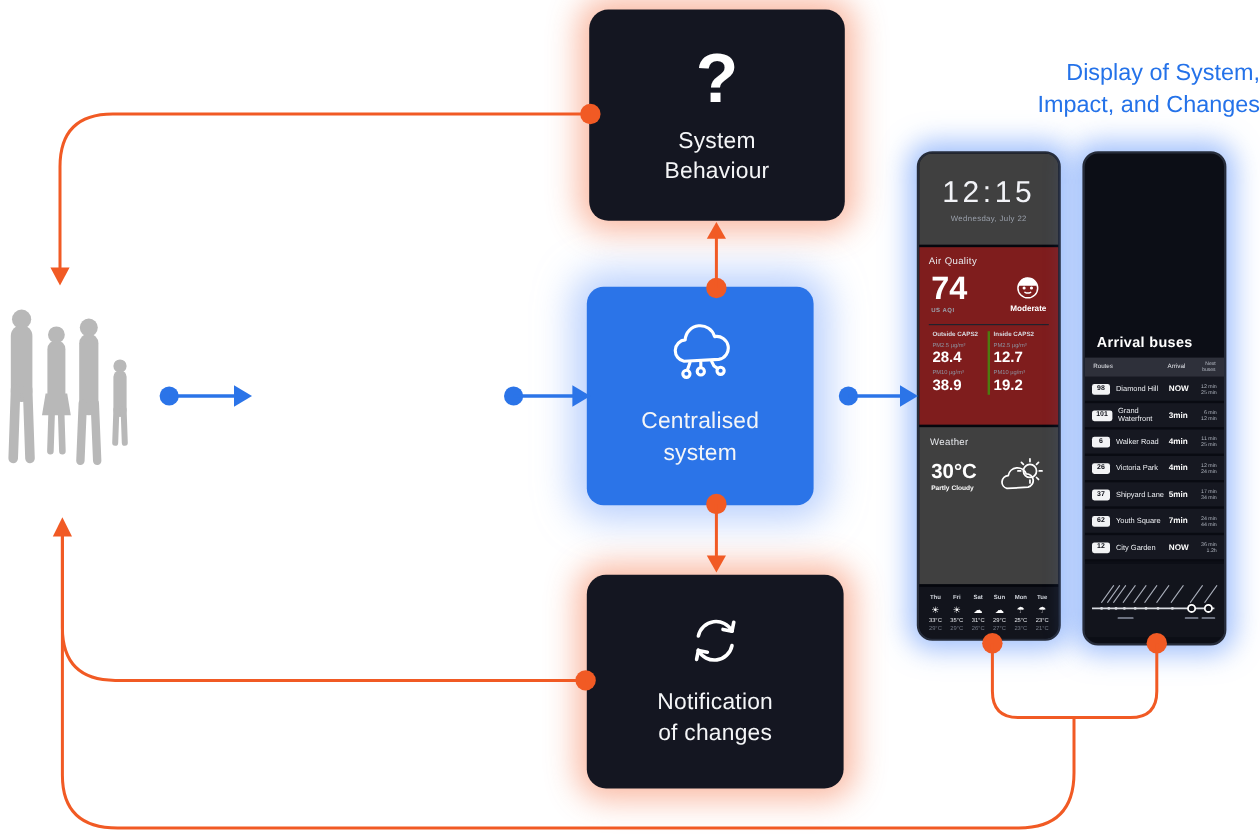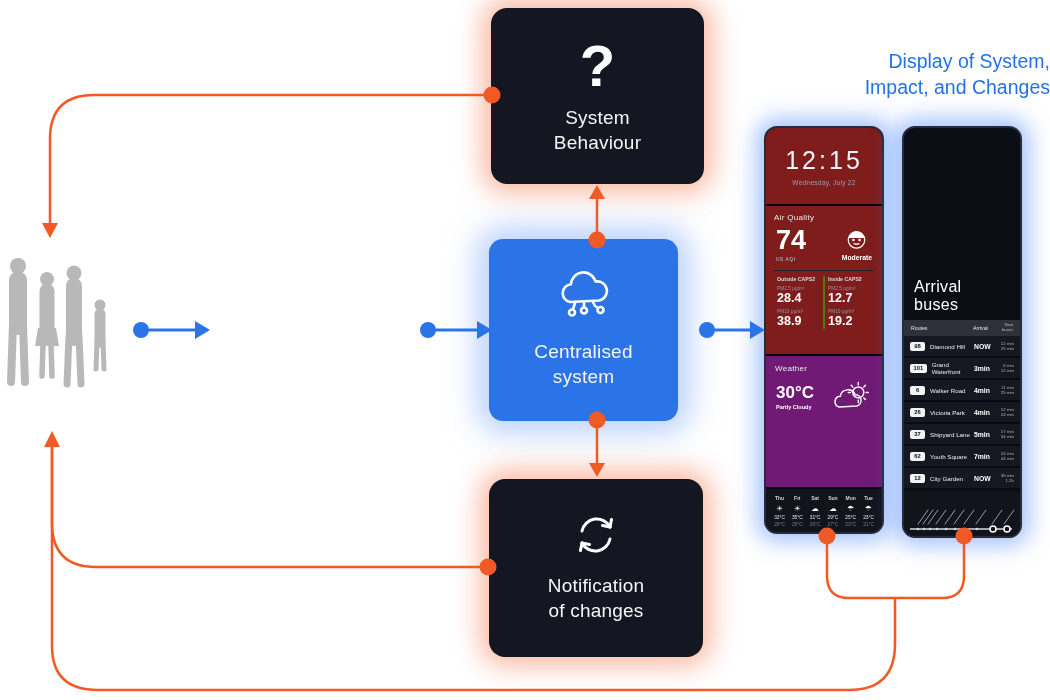--- a/index.html
+++ b/index.html
@@ -45,52 +45,52 @@
     position:absolute;background:#0c0e16;border:2px solid #262c3a;border-radius:13px;
     z-index:2;color:#fff;overflow:hidden;box-sizing:border-box;
     box-shadow:0 0 22px 7px rgba(84,140,250,.55);
   }
   #phone1{left:764px;top:126px;width:120px;height:408px;display:flex;flex-direction:column;}
   #phone2{left:902px;top:126px;width:120px;height:412px;}
 
   .sect-div{height:2px;background:#05070d;flex:none;}
 
   
-  .p1-time{height:76px;background:#7f1d1d;display:flex;flex-direction:column;align-items:center;justify-content:center;flex:none;}
+  .p1-time{height:76px;background:#404040;display:flex;flex-direction:column;align-items:center;justify-content:center;flex:none;}
   .p1-clock{font-size:25px;letter-spacing:3px;color:#f2f3f7;}
   .p1-date{font-size:6.5px;color:#9aa0ab;margin-top:4px;letter-spacing:.3px;}
 
   .p1-aq{height:148px;background:#7f1d1d;padding:7px 8px 4px;box-sizing:border-box;flex:none;}
   .sect-label{font-size:8px;color:#e8eaee;letter-spacing:.3px;}
   .aq-main{display:flex;align-items:flex-start;justify-content:space-between;margin-top:5px;padding:0 2px;}
   .aq-val{font-size:27px;font-weight:bold;line-height:1;}
   .aq-scale{font-size:5px;color:#9aa0ab;font-weight:bold;margin-top:2px;letter-spacing:.4px;}
   .aq-right{display:flex;flex-direction:column;align-items:center;margin-top:1px;}
   .aq-status{font-size:6.8px;font-weight:bold;margin-top:3px;}
   .aq-grid{display:flex;margin-top:8px;border-top:1px solid #20222c;padding-top:5px;}
   .aq-col{flex:1;padding:0 3px;}
   .aq-col + .aq-col{border-left:2px solid #4d7c0f;}
   .aq-h{font-size:5.2px;font-weight:bold;color:#d7dae0;}
   .aq-pl{font-size:4.8px;color:#8d93a0;margin-top:4px;}
   .aq-pv{font-size:12.5px;font-weight:bold;line-height:1.15;}
 
   .p1-weather{height:178px;display:flex;flex-direction:column;flex:none;}
-  .p1-wx-top{background:#701a75;padding:8px 9px 6px;flex:1;}
+  .p1-wx-top{background:#404040;padding:8px 9px 6px;flex:1;}
   .wx-row{display:flex;align-items:center;justify-content:space-between;margin-top:7px;padding:0 1px;}
   .wx-temp{font-size:17px;font-weight:bold;line-height:1;}
   .wx-cond{font-size:5.5px;font-weight:bold;margin-top:3px;}
   .p1-forecast{background:#12141c;border-top:2px solid #05070d;padding:6px 5px 7px;display:flex;justify-content:space-between;flex:none;}
   .fc-col{display:flex;flex-direction:column;align-items:center;width:17px;}
   .fc-day{font-size:5px;font-weight:bold;color:#cfd3da;}
   .fc-ic{font-size:7.5px;color:#fff;margin:4px 0 3px;line-height:1;}
   .fc-hi{font-size:4.8px;color:#e8eaee;}
   .fc-lo{font-size:4.8px;color:#767c89;margin-top:2px;}
 
   
-  .p2-title{margin:150px 10px 6px;font-size:16px;font-weight:normal;letter-spacing:.3px;}
+  .p2-title{margin:150px 10px 6px;font-size:12px;font-weight:bold;letter-spacing:.3px;}
   .p2-header{background:#2e303a;display:flex;align-items:center;font-size:5.2px;color:#e3e5ea;
     padding:3px 7px;height:10px;box-sizing:content-box;}
   .p2-h-routes{flex:1;}
   .p2-h-arrival{width:24px;}
   .p2-h-next{width:16px;font-size:4.2px;line-height:1.15;text-align:right;color:#b9bec8;}
   .bus-row{display:flex;align-items:center;background:#161821;border-bottom:2px solid #090b12;
     padding:0 6px;height:20px;}
   .bus-badge{background:#f2f3f5;color:#0b0d15;font-weight:bold;font-size:5.8px;border-radius:2px;
     padding:1.5px 3.5px;min-width:8px;text-align:center;}
   .bus-name{flex:1;font-size:6.2px;color:#eceef2;margin-left:5px;}

